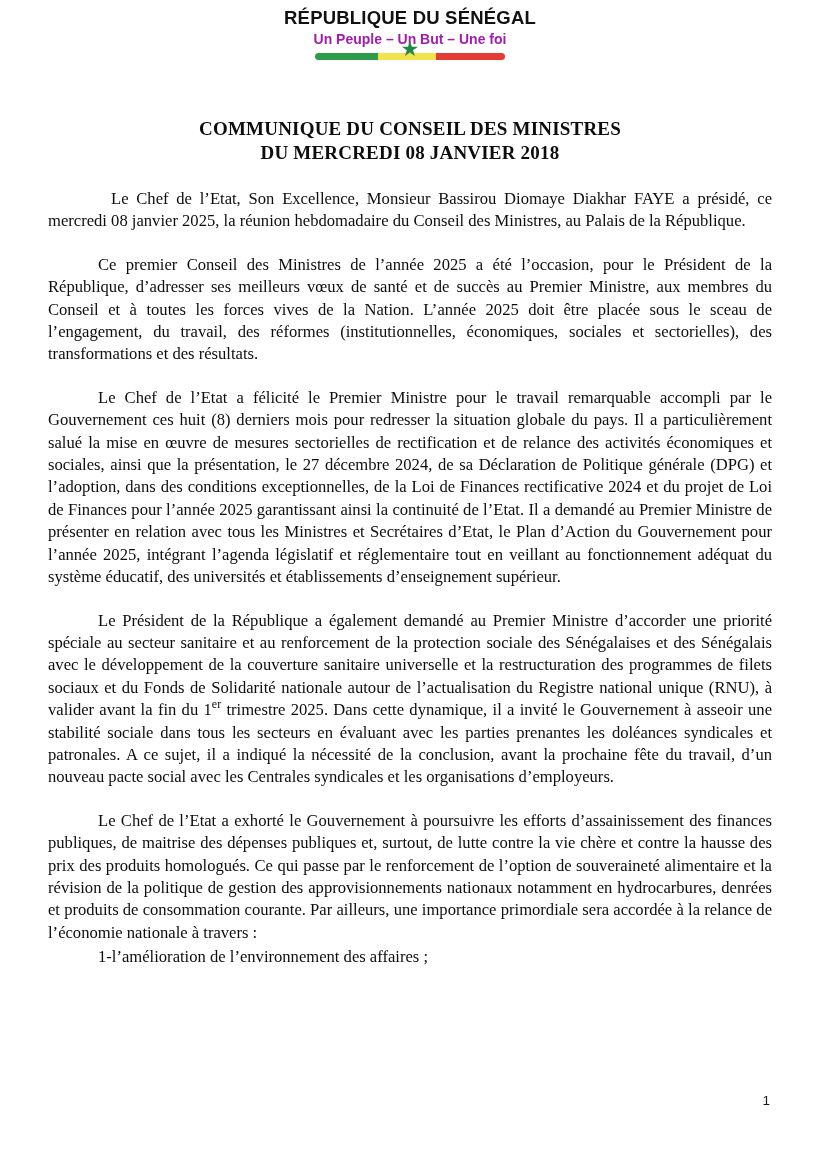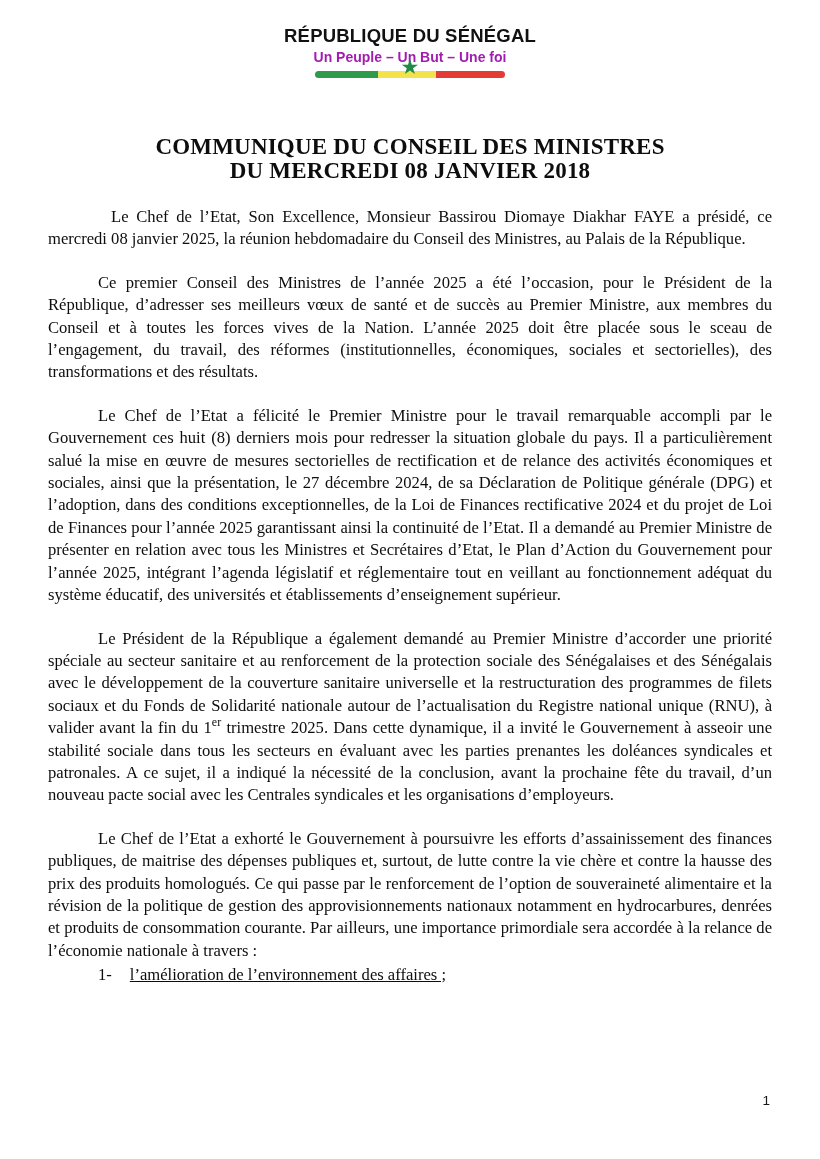--- a/index.html
+++ b/index.html
@@ -7,21 +7,21 @@
     position: relative;
     width: 820px;
     height: 1159px;
     background: #ffffff;
     color: #0d0d0d;
     font-family: "Liberation Serif", serif;
     overflow: hidden;
   }
 
   
-  .letterhead { padding-top: 16px; text-align: center; margin-top: 8px; }
+  .letterhead { padding-top: 6px; text-align: center; }
   .brand-title {
     font-family: "Liberation Sans", sans-serif;
     font-weight: 700;
     font-size: 18.5px;
     letter-spacing: 0.2px;
     color: #111111;
     line-height: 23px;
   }
   .brand-motto {
     font-family: "Liberation Sans", sans-serif;
@@ -45,42 +45,42 @@
     transform: translateX(-50%);
     font-family: "DejaVu Sans", sans-serif;
     font-size: 21px; line-height: 21px;
     color: #218A44;
   }
 
   
   .doc-title {
     margin: 57px 48px 0;
     text-align: center;
-    font-size: 23px;
+    font-size: 19px;
     font-weight: 700;
     line-height: 23.5px;
     letter-spacing: 0.2px;
   }
   .t-line { display: block; }
 
   
   .content {
     margin: 24px 48px 0;
     font-size: 16.6px;
     line-height: 22.4px;
     text-align: justify;
   }
   .para { margin: 8px 0 21px 0; text-indent: 50px; }
   .para.indent-lg { text-indent: 63px; }
   .para.last { margin-bottom: 2px; }
   sup { font-size: 12px; line-height: 0; }
 
   .list-item { margin-left: 50px; text-align: left; }
   .list-item .marker { display: inline-block; }
-  .list-item .li-text { display: inline-block; margin-left: 18px; text-decoration: underline; }
+  .list-item .li-text { display: inline-block; margin-left: 0; }
 
   .page-number {
     position: absolute;
     top: 1093px;
     right: 50px;
     font-size: 13.5px;
     font-family: "Liberation Sans", sans-serif;
     color: #1a1a1a;
   }
 </style>

